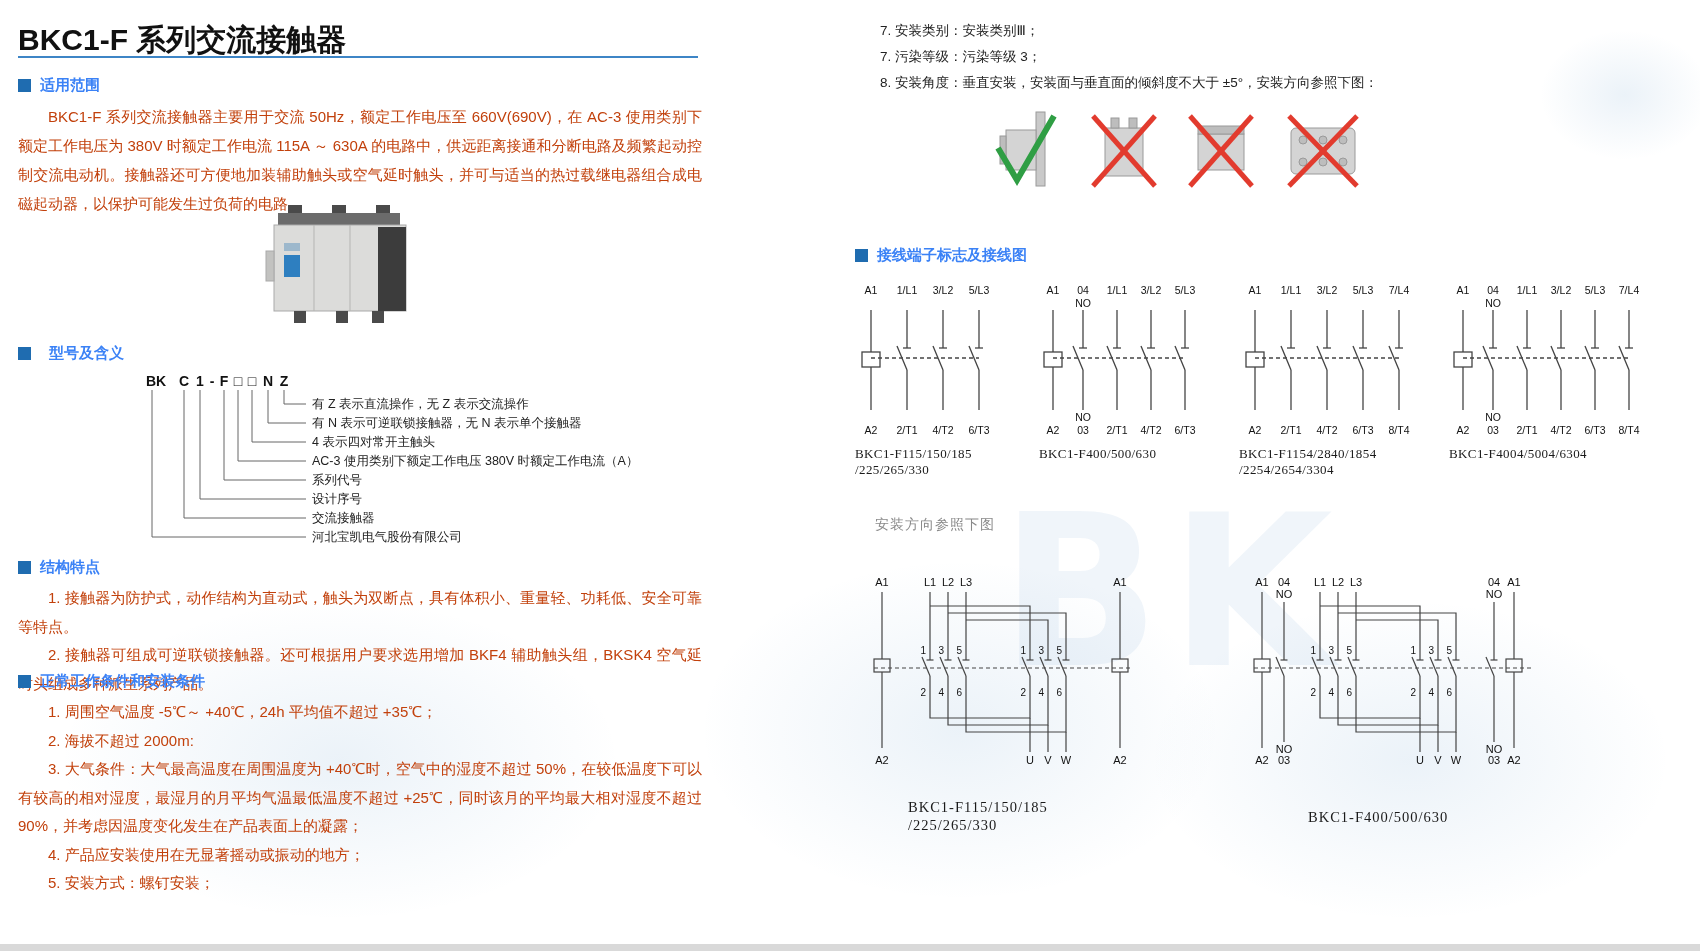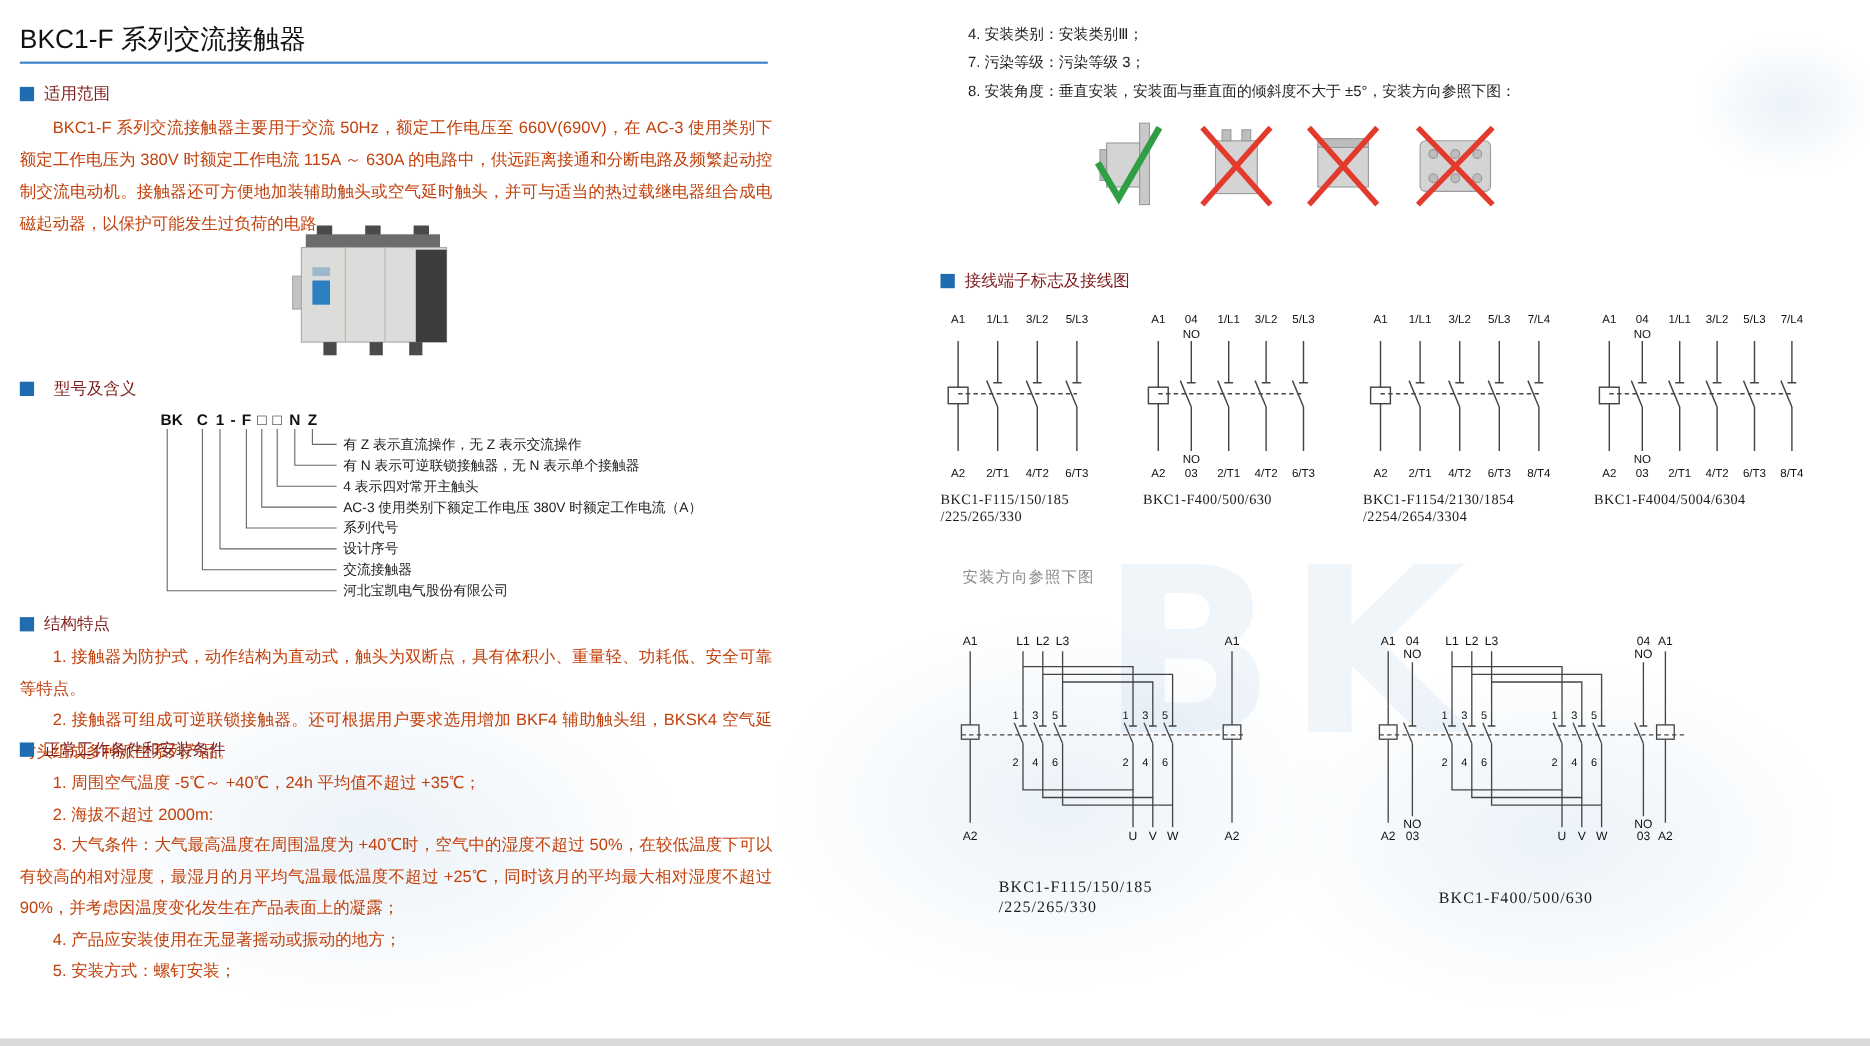--- a/index.html
+++ b/index.html
@@ -4,26 +4,26 @@
 <style>
   *{margin:0;padding:0;box-sizing:border-box;}
   html,body{width:1700px;height:951px;}
   body{position:relative;background:#ffffff;font-family:"Liberation Sans",sans-serif;color:#222;overflow:hidden;}
   .abs{position:absolute;}
   
   .blob{position:absolute;border-radius:50%;background:radial-gradient(closest-side,rgba(60,130,190,0.10),rgba(60,130,190,0));pointer-events:none;}
   .wm-letters{position:absolute;left:1000px;top:470px;font-size:210px;font-weight:bold;color:rgba(40,110,180,0.07);letter-spacing:10px;pointer-events:none;font-family:"DejaVu Sans",sans-serif;}
   .bottom-strip{position:absolute;left:0;right:0;bottom:0;height:7px;background:#d9d9d9;}
   
-  .page-title{position:absolute;left:18px;top:20px;font-size:24px;font-weight:normal;color:#111;}
+  .page-title{position:absolute;left:18px;top:20px;font-size:30px;font-weight:bold;color:#111;}
   .title-rule{position:absolute;left:18px;top:56px;width:680px;height:2px;background:#3d85c6;}
   
   .sec-head{position:absolute;display:flex;align-items:center;gap:9px;}
   .sq{width:13px;height:13px;background:#1f6cb0;flex:0 0 auto;}
-  .sec-title{font-size:15px;font-weight:normal;color:#7f1d1d;}
+  .sec-title{font-size:15px;font-weight:bold;color:#3b82f6;}
   
   .body-text{position:absolute;font-size:15px;line-height:29px;text-align:justify;color:#c2410c;}
   .body-text p{text-indent:2em;margin:0;}
   .cond-text{line-height:28.5px;}
   .r-items{position:absolute;left:880px;top:18px;width:800px;font-size:13.5px;line-height:26px;color:#222;}
   .r-items p{margin:0;}
   
   svg text{font-family:"Liberation Sans",sans-serif;}
   .diagram-row{position:absolute;left:855px;top:282px;display:flex;gap:34px;align-items:flex-start;}
   .diagram{display:flex;flex-direction:column;}
@@ -155,21 +155,21 @@
 
 <div class="body-text cond-text" style="left:18px;top:698px;width:684px;">
   <p>1. 周围空气温度 -5℃～ +40℃，24h 平均值不超过 +35℃；</p>
   <p>2. 海拔不超过 2000m:</p>
   <p>3. 大气条件：大气最高温度在周围温度为 +40℃时，空气中的湿度不超过 50%，在较低温度下可以有较高的相对湿度，最湿月的月平均气温最低温度不超过 +25℃，同时该月的平均最大相对湿度不超过 90%，并考虑因温度变化发生在产品表面上的凝露；</p>
   <p>4. 产品应安装使用在无显著摇动或振动的地方；</p>
   <p>5. 安装方式：螺钉安装；</p>
 </div>
 
 <div class="r-items">
-  <p>4. 安装类别：安装类别Ⅲ；</p>
+  <p>7. 安装类别：安装类别Ⅲ；</p>
   <p>7. 污染等级：污染等级 3；</p>
   <p>8. 安装角度：垂直安装，安装面与垂直面的倾斜度不大于 ±5°，安装方向参照下图：</p>
 </div>
 
 <div class="icons-row">
   <svg width="75" height="85">
     <rect x="46" y="4" width="9" height="74" fill="#c9c9c9" stroke="#9a9a9a"></rect>
     <rect x="16" y="22" width="30" height="40" fill="#d4d4d4" stroke="#9a9a9a"></rect>
     <rect x="10" y="28" width="6" height="28" fill="#bdbdbd" stroke="#9a9a9a"></rect>
     <polyline points="8,40 27,72 64,8" stroke="#2f9e44" stroke-width="6" fill="none"></polyline>
@@ -281,21 +281,21 @@
         <text x="124" y="12">5/L3</text>
         <text x="160" y="12">7/L4</text>
         <text x="16" y="152">A2</text>
         <text x="52" y="152">2/T1</text>
         <text x="88" y="152">4/T2</text>
         <text x="124" y="152">6/T3</text>
         <text x="160" y="152">8/T4</text>
       </g>
     </svg>
     <div class="diag-cap">
-      <div>BKC1-F1154/2130/1854</div>
+      <div>BKC1-F1154/2840/1854</div>
       <div>/2254/2654/3304</div>
     </div>
   </div>
 
   <div class="diagram">
     <svg width="200" height="158">
       <g stroke="#444" stroke-width="1.3" fill="none">
         <use href="#g-coil" x="14" y="28"></use>
         <use href="#g-pole" x="44" y="28"></use>
         <use href="#g-pole" x="78" y="28"></use>

